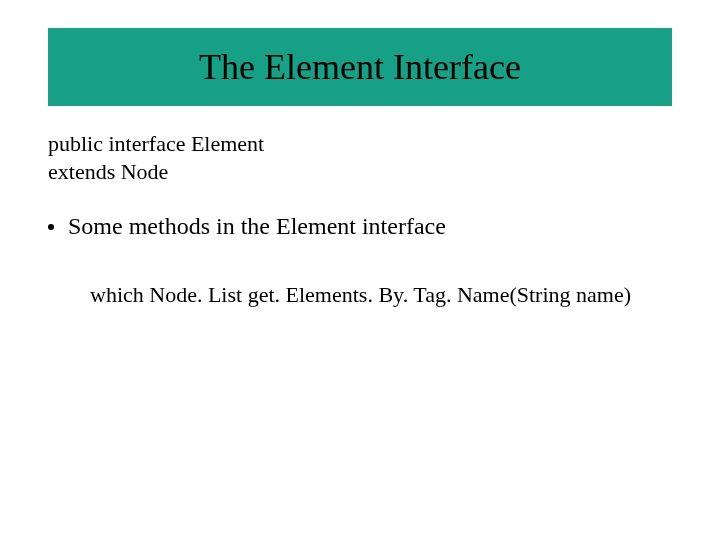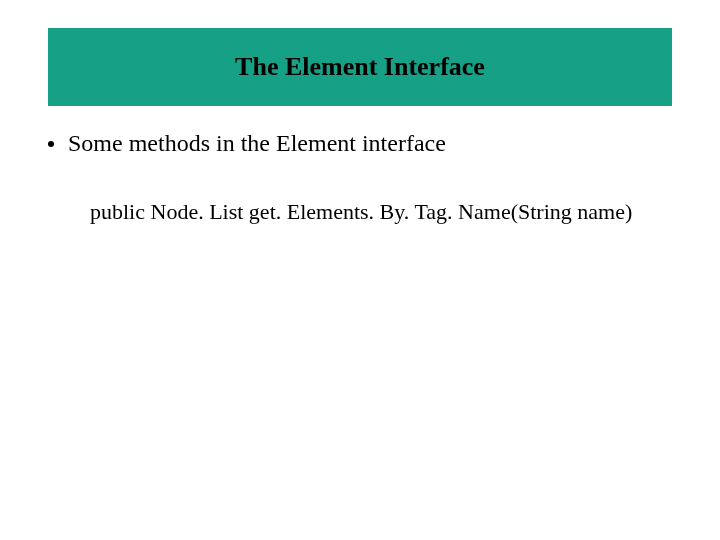--- a/index.html
+++ b/index.html
@@ -23,23 +23,23 @@
     .title-band {
       background: #16a085;
       width: 624px;
       height: 78px;
       display: flex;
       align-items: center;
       justify-content: center;
       margin-bottom: 24px;
     }
     .title-text {
-      font-size: 26px;
+      font-size: 36px;
       color: #000000;
-      font-weight: bold;
+      font-weight: normal;
       text-align: right;
     }
     .code-decl {
       font-size: 22px;
       line-height: 1.25;
       margin-bottom: 28px;
     }
     .bullet-row {
       display: flex;
       align-items: flex-start;
@@ -69,22 +69,26 @@
   </style>
 </head>
 <body>
 
 <div class="slide">
 
   <div class="title-band">
     <div class="title-text">The Element Interface</div>
   </div>
 
+  <div class="code-decl">
+    <div>public interface Element</div>
+    <div>extends Node</div>
+  </div>
 
   <div class="bullet-row">
     <div class="bullet-dot"></div>
     <div>Some methods in the Element interface</div>
   </div>
 
-  <div class="method-sig">public Node. List get. Elements. By. Tag. Name(String name)</div>
+  <div class="method-sig">which Node. List get. Elements. By. Tag. Name(String name)</div>
 
 
 </div>
 
 </body></html>

